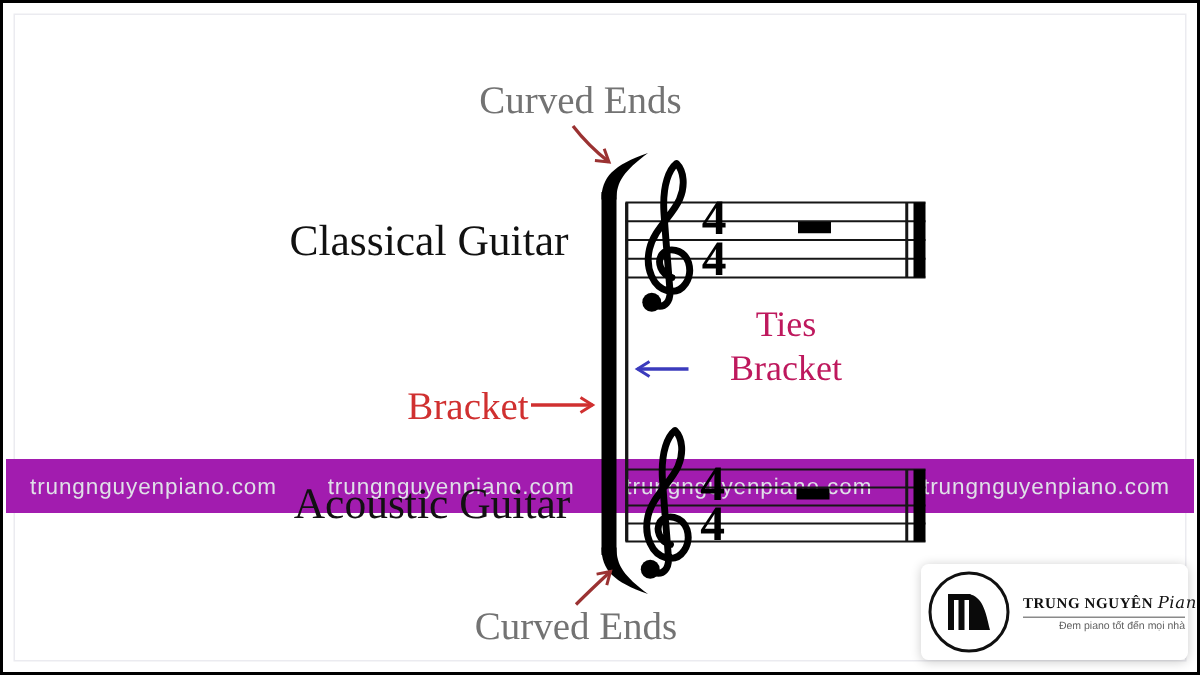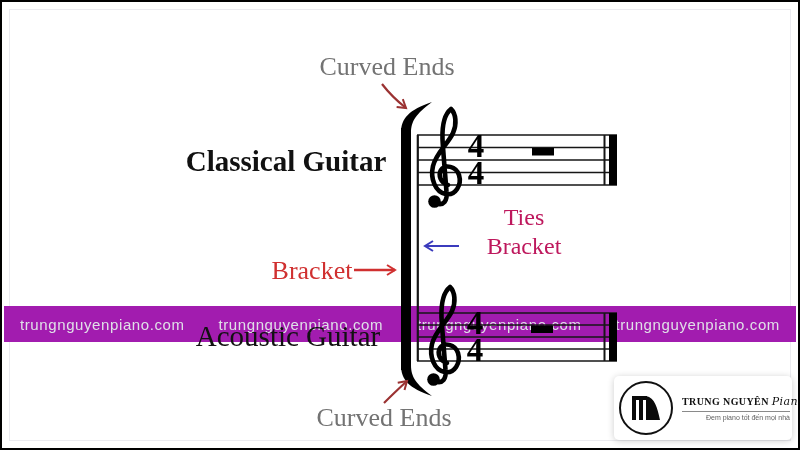--- a/index.html
+++ b/index.html
@@ -26,21 +26,21 @@
     font-size:15px; letter-spacing:0.6px; color:#e0e0e8;
     white-space:nowrap;
   }
   .art { position:absolute; left:0; top:0; z-index:3; }
   .label { position:absolute; text-align:center; z-index:4; }
   .maroon { color:#737373; }
   .red    { color:#d03030;text-align:center; }
   .blue   { color:#be185d; }
   .ink    { color:#111; }
   .lbl-curved-top    { left:285px; top:50px;  width:200px; font-size:26px; }
-  .lbl-classical     { left:158px; top:143px; width:252px; font-size:29px;font-weight:bold; }
+  .lbl-classical     { left:158px; top:143px; width:252px; font-size:29px; }
   .lbl-bracket       { left:235px; top:254px; width:150px; font-size:26px; }
   .lbl-ties          { left:438px; top:201px; width:168px; font-size:24px; line-height:29px; }
   .lbl-acoustic      { left:160px; top:318px; width:252px; font-size:29px; }
   .lbl-curved-bottom { left:282px; top:401px; width:200px; font-size:26px; }
   .timesig {
     position:absolute; width:30px; height:52px; z-index:4;
     display:flex; flex-direction:column; justify-content:space-between; align-items:center;
     font-weight:700; font-size:33px; line-height:25px; color:#000;
   }
   .ts-top    { left:459px; top:132px; }

